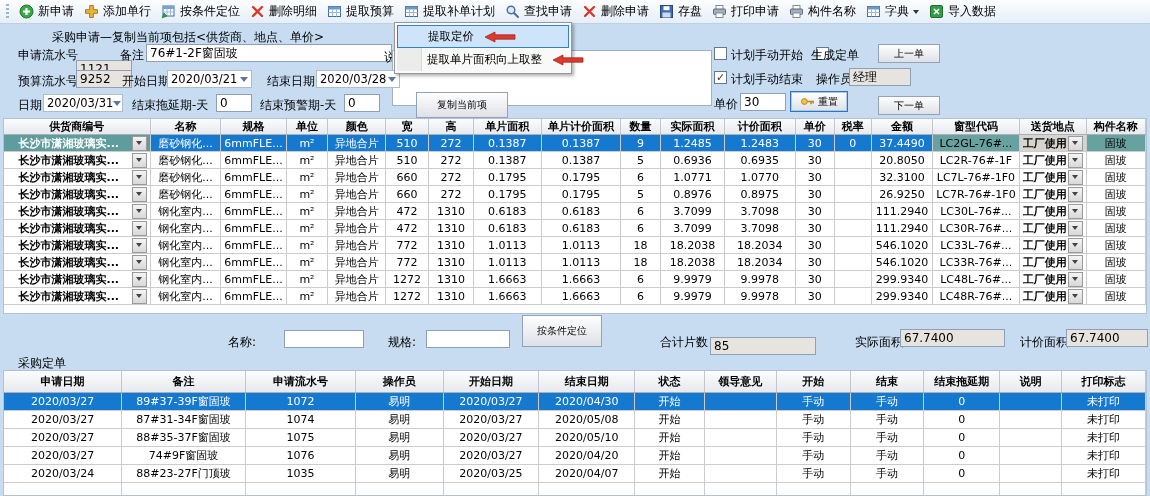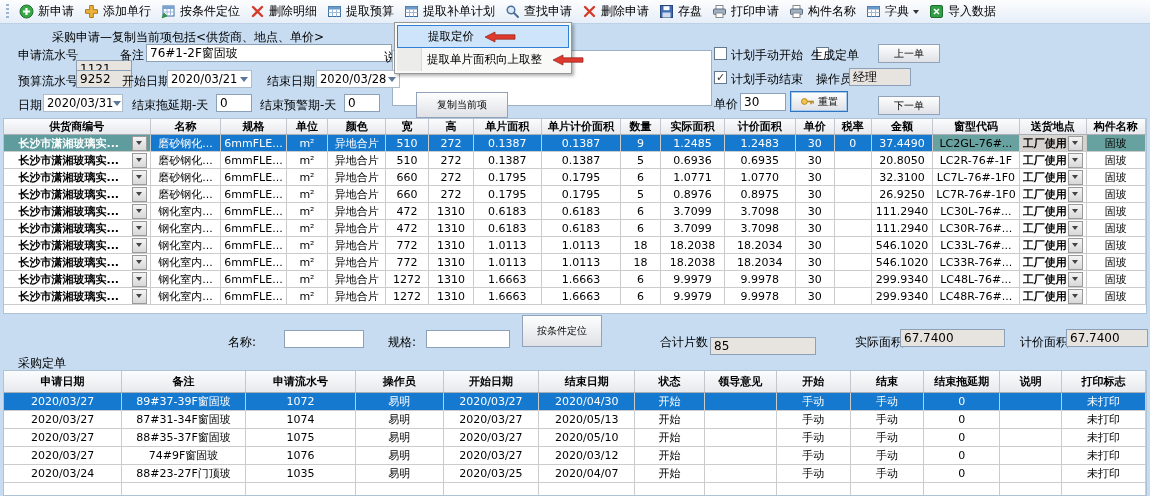--- a/index.html
+++ b/index.html
@@ -716,21 +716,21 @@
               <td>0</td>
               <td></td>
               <td>未打印</td>
             </tr>
             <tr>
               <td>2020/03/27</td>
               <td>87#31-34F窗固玻</td>
               <td>1074</td>
               <td>易明</td>
               <td>2020/03/27</td>
-              <td>2020/05/13</td>
+              <td>2020/05/08</td>
               <td>开始</td>
               <td></td>
               <td>手动</td>
               <td>手动</td>
               <td>0</td>
               <td></td>
               <td>未打印</td>
             </tr>
             <tr>
               <td>2020/03/27</td>
@@ -746,21 +746,21 @@
               <td>0</td>
               <td></td>
               <td>未打印</td>
             </tr>
             <tr>
               <td>2020/03/27</td>
               <td>74#9F窗固玻</td>
               <td>1076</td>
               <td>易明</td>
               <td>2020/03/27</td>
-              <td>2020/03/12</td>
+              <td>2020/04/20</td>
               <td>开始</td>
               <td></td>
               <td>手动</td>
               <td>手动</td>
               <td>0</td>
               <td></td>
               <td>未打印</td>
             </tr>
             <tr>
               <td>2020/03/24</td>

